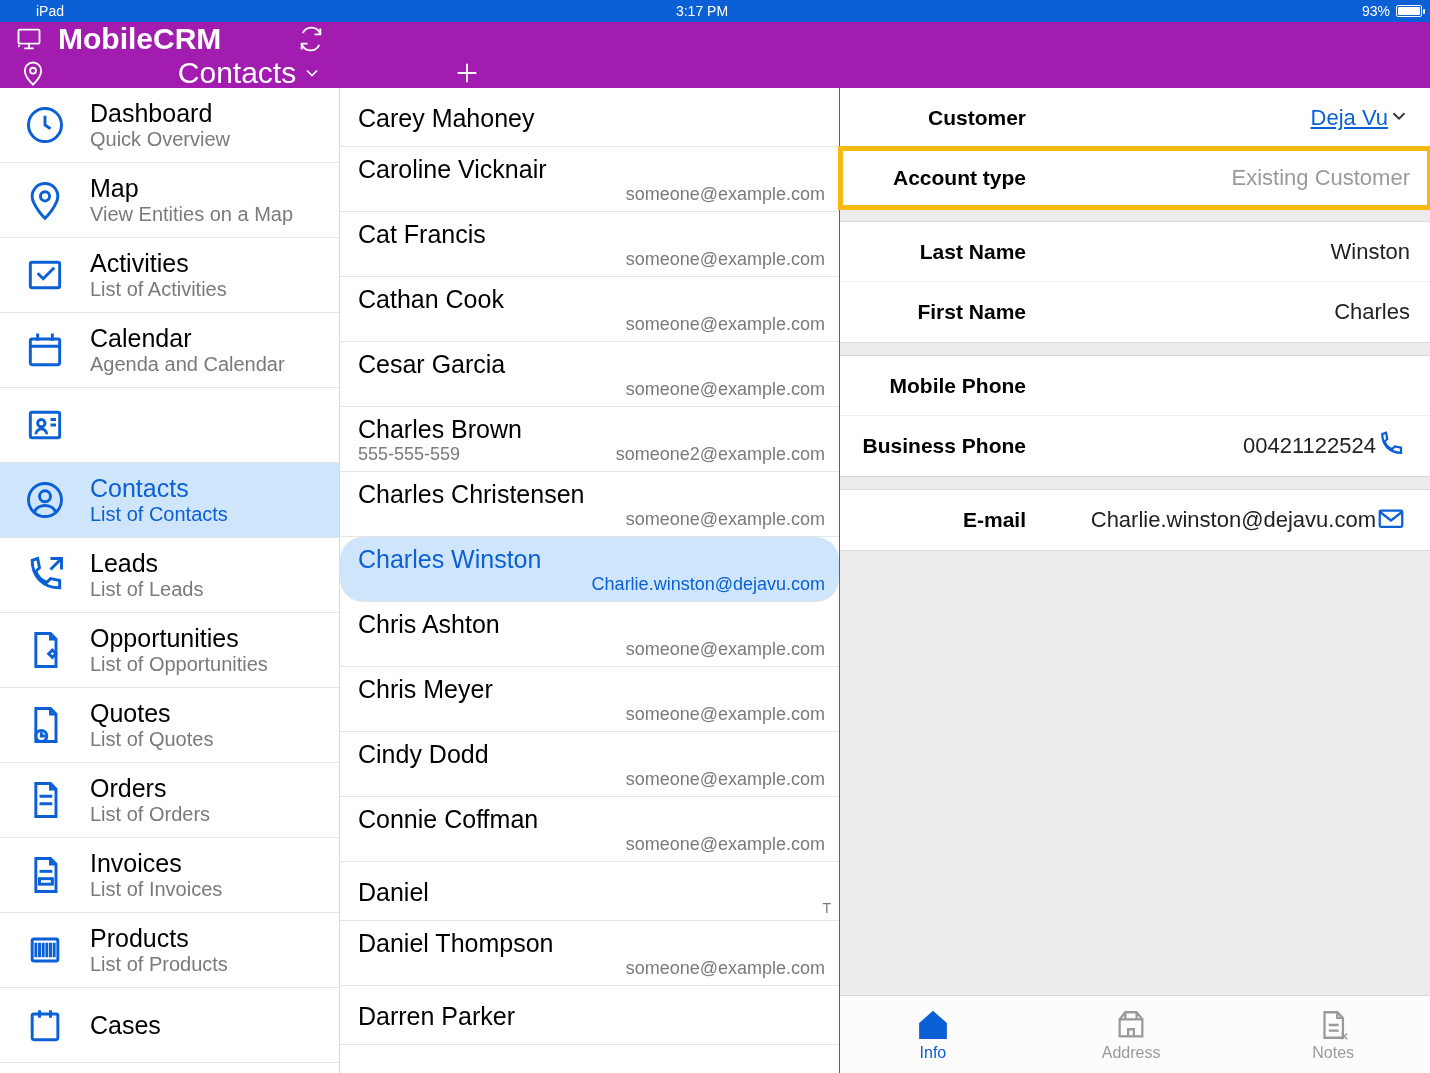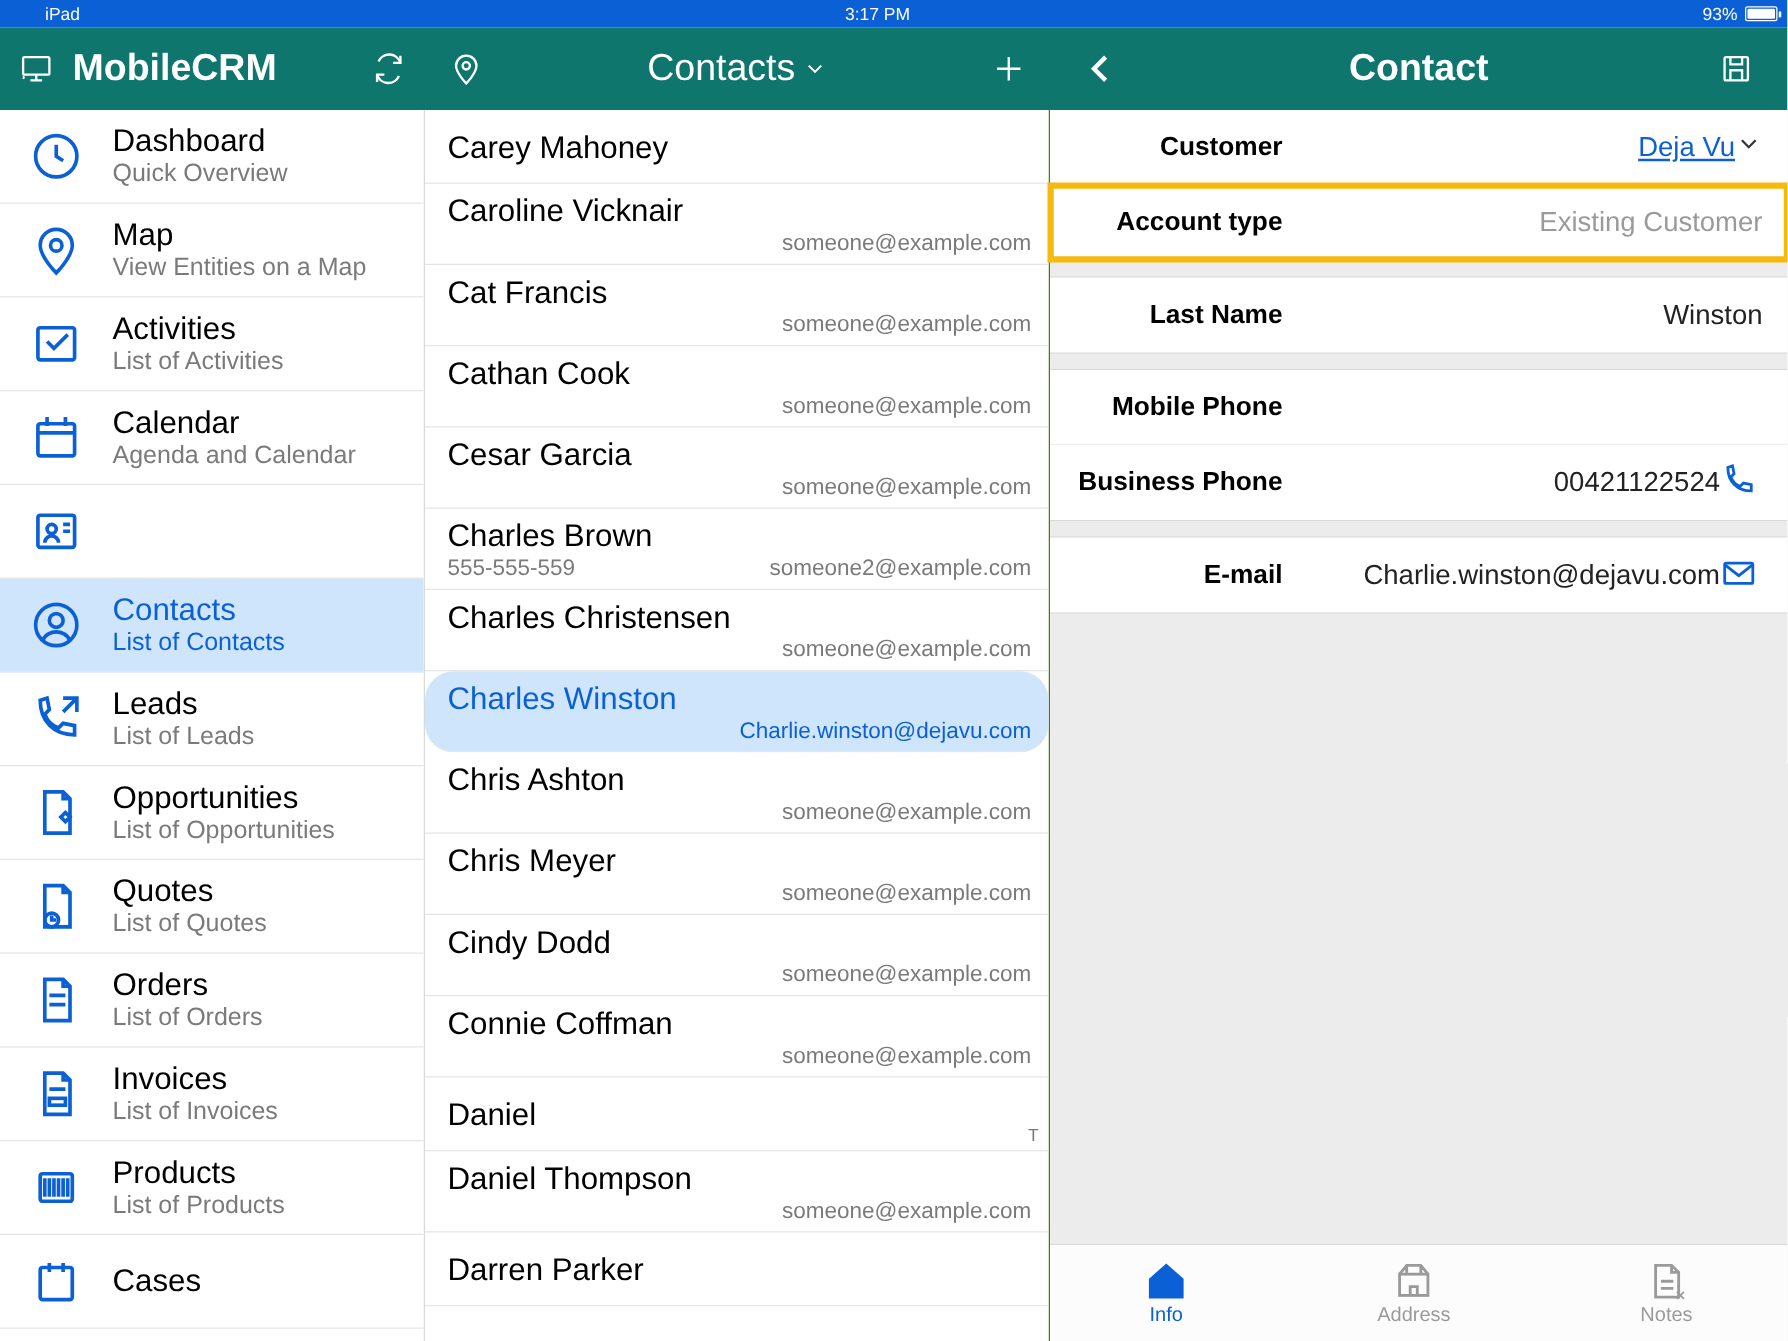--- a/index.html
+++ b/index.html
@@ -2,21 +2,21 @@
 <html><head>
 <meta charset="utf-8">
 <style>
   * { box-sizing: border-box; margin: 0; padding: 0; }
   html, body { width: 1430px; height: 1073px; font-family: -apple-system, "Helvetica Neue", Arial, sans-serif; overflow: hidden; background:#fff;}
   .statusbar { height: 22px; background: #0b60d6; color: #fff; display: flex; align-items: center; justify-content: space-between; padding: 0 8px; font-size: 14px; }
   .statusbar .left, .statusbar .right { display:flex; align-items:center; gap:6px;padding-left:28px;}
   .battery { display:inline-block; width:26px; height:12px; border:1.5px solid #fff; border-radius:2px; position:relative;}
   .battery::after { content:""; position:absolute; right:-4px; top:3px; width:2px; height:5px; background:#fff; border-radius:1px;}
   .battery .fill { position:absolute; left:1px; top:1px; bottom:1px; width:90%; background:#fff; border-radius:1px;}
-  .topbar { height: 66px; background: #0f766e; display:flex;}
+  .topbar { height: 66px; background: #a21caf; display:flex;flex-direction:column;}
   .topbar .col1 { width:340px; display:flex; align-items:center; padding:0 12px; gap:12px; }
   .topbar .col2 { width:500px; display:flex; align-items:center; justify-content:space-between; padding:0 16px;}
   .topbar .col3 { flex:1; display:flex; align-items:center; justify-content:space-between; padding:0 24px;}
   .topbar .app-title { color:#fff; font-size:30px; font-weight:600;}
   .topbar .section-title { color:#fff; font-size:30px; font-weight:500; display:flex; align-items:center; gap:6px; margin:0 auto;}
   .icon-btn { width:34px; height:34px; display:flex; align-items:center; justify-content:center; color:#fff; cursor:pointer;}
   .icon-btn svg { width:28px; height:28px; stroke:#fff; fill:none; stroke-width:1.6;}
   .main { display:flex; height: calc(1073px - 22px - 66px);}
   
   .sidebar { width:340px; border-right:1px solid #d9d9d9; overflow:hidden;}
@@ -404,20 +404,24 @@
       <div class="field highlight">
         <div class="lbl">Account type</div>
         <div class="val placeholder">Existing Customer</div>
       </div>
     </div>
     <div class="field-group">
       <div class="field">
         <div class="lbl">Last Name</div>
         <div class="val">Winston</div>
       </div>
+      <div class="field">
+        <div class="lbl">First Name</div>
+        <div class="val">Charles</div>
+      </div>
     </div>
     <div class="field-group">
       <div class="field">
         <div class="lbl">Mobile Phone</div>
         <div class="val"></div>
       </div>
       <div class="field">
         <div class="lbl">Business Phone</div>
         <div class="val">00421122524</div>
         <span class="act-ic"><svg viewBox="0 0 24 24">

